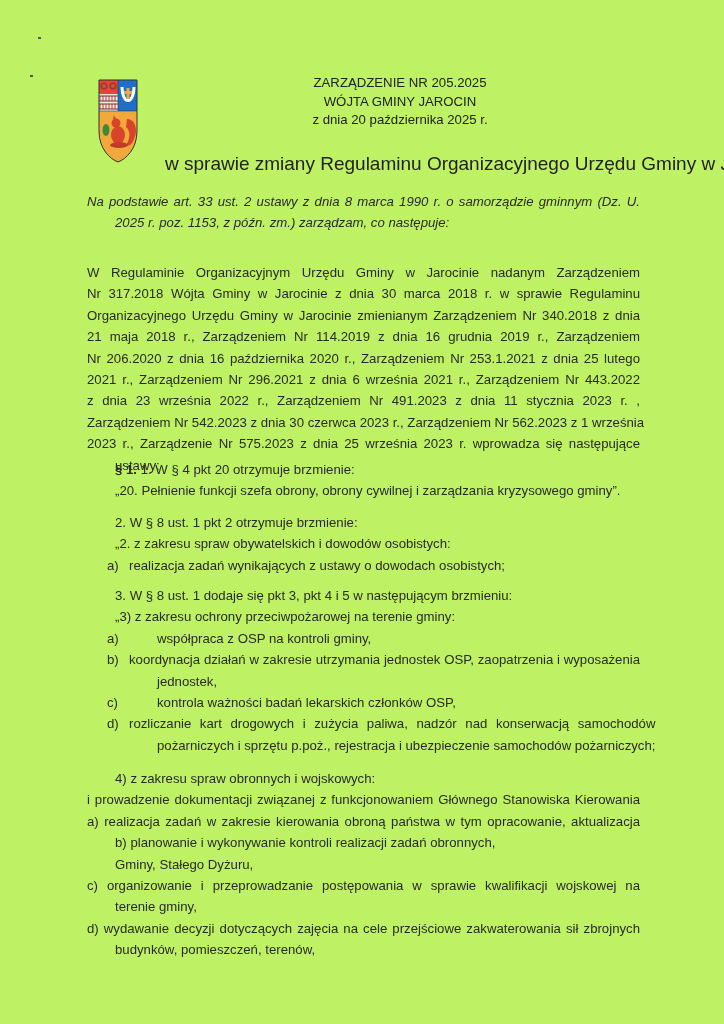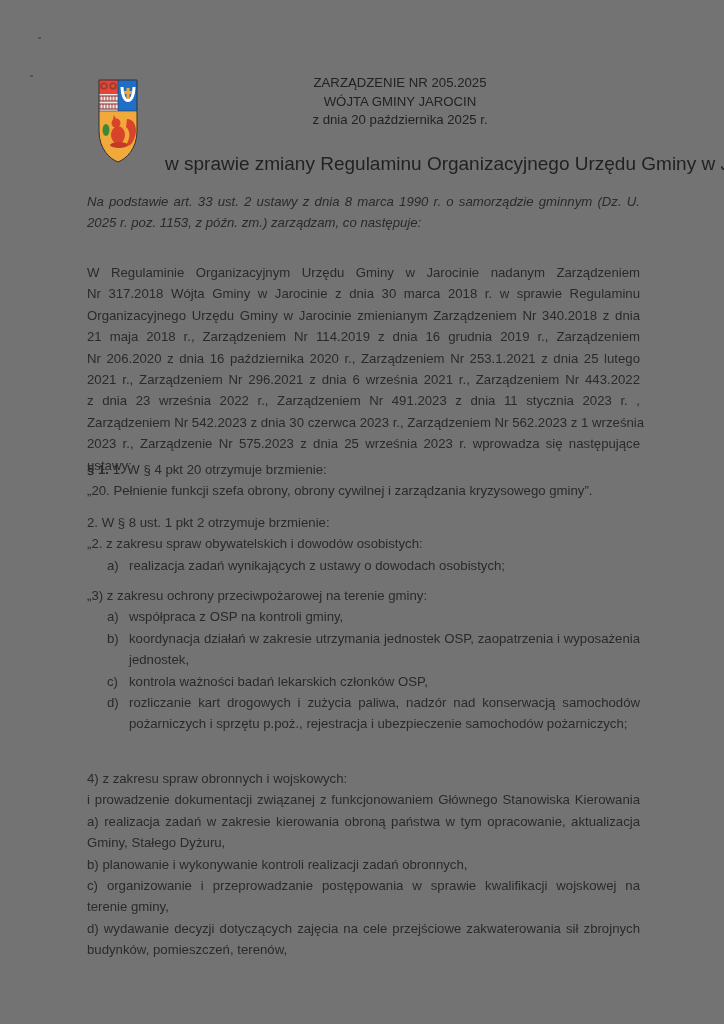--- a/index.html
+++ b/index.html
@@ -13,21 +13,21 @@
       position: relative;
       overflow: hidden;
       font-family: "Liberation Sans", "DejaVu Sans", sans-serif;
       color: #2a2a2a;
     }
     .page {
       position: absolute;
       left: 0; top: 0;
       width: 724px;
       height: 1024px;
-      background: #737373;
+      background: #bef264;
     }
     .scan-mark {
       position: absolute;
       width: 3px;
       height: 2px;
       background: #555;
     }
     .coat {
       position: absolute;
       left: 98px;
@@ -61,21 +61,21 @@
       font-size: 13.2px;
       line-height: 21.4px;
       color: #2a2a2a;
     }
     .jline {
       display: block;
       text-align: justify;
       text-align-last: justify;
       white-space: nowrap;
     }
-    .line { display: block; white-space: nowrap; }
+    .line { display: block; white-space: nowrap; margin-left: 28px; }
     .indent-list {
       padding-left: 20px;
     }
     .li {
       display: flex;
     }
     .li .mark {
       width: 22px;
       flex: 0 0 22px;
     }
@@ -189,20 +189,21 @@
     <span class="line">„2.  z zakresu spraw obywatelskich i dowodów osobistych:</span>
     <div class="indent-list">
       <div class="li">
         <span class="mark">a)</span>
         <span class="txt">realizacja zadań wynikających z ustawy o dowodach osobistych;</span>
       </div>
     </div>
   </div>
 
   <div class="body-text" style="top:585px;">
+    <span class="line">3. W § 8 ust. 1 dodaje się pkt 3, pkt 4  i 5 w następującym brzmieniu:</span>
     <span class="line">„3) z zakresu ochrony przeciwpożarowej na terenie gminy:</span>
     <div class="indent-list">
       <div class="li">
         <span class="mark">a)</span>
         <span class="txt">
           <span class="line">współpraca z OSP na kontroli gminy,</span>
         </span>
       </div>
       <div class="li">
         <span class="mark">b)</span>
@@ -224,21 +225,21 @@
           <span class="line">pożarniczych i sprzętu p.poż., rejestracja  i ubezpieczenie samochodów pożarniczych;</span>
         </span>
       </div>
     </div>
   </div>
 
   <div class="body-text" style="top:768px;">
     <span class="line">4) z zakresu spraw obronnych i wojskowych:</span>
     <span class="jline">i prowadzenie dokumentacji związanej z funkcjonowaniem Głównego Stanowiska Kierowania</span>
     <span class="jline">a) realizacja zadań w zakresie kierowania obroną państwa w tym opracowanie, aktualizacja</span>
+    <span class="line">b) planowanie i wykonywanie kontroli realizacji zadań obronnych,</span>
     <span class="line">Gminy, Stałego Dyżuru,</span>
-    <span class="line">b) planowanie i wykonywanie kontroli realizacji zadań obronnych,</span>
     <span class="jline">c) organizowanie i przeprowadzanie postępowania w sprawie kwalifikacji wojskowej na</span>
     <span class="line">terenie gminy,</span>
     <span class="jline">d) wydawanie decyzji dotyczących zajęcia na cele przejściowe zakwaterowania sił zbrojnych</span>
     <span class="line">budynków, pomieszczeń, terenów,</span>
   </div>
 
 </div>
 
 </body></html>

